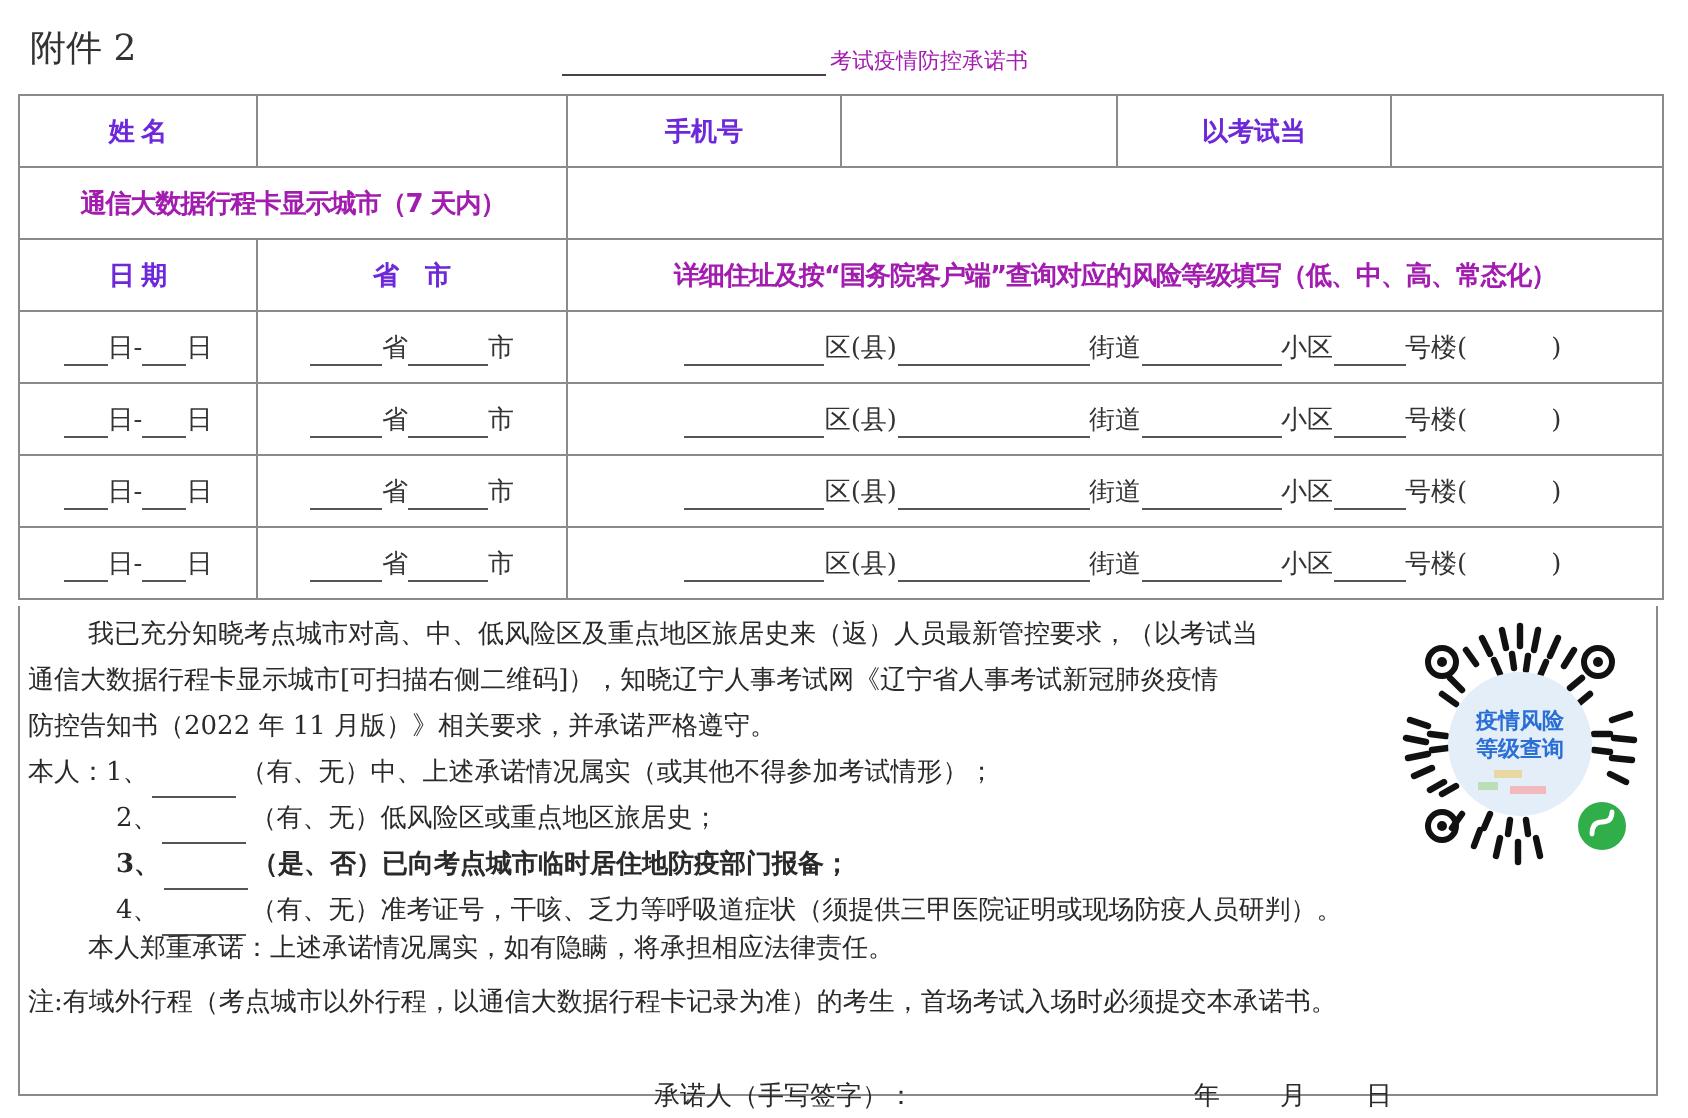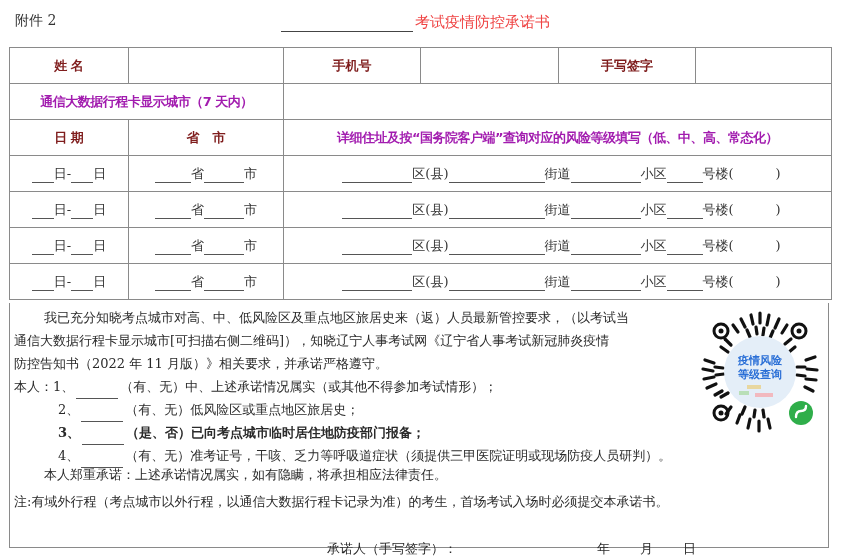--- a/index.html
+++ b/index.html
@@ -1,24 +1,24 @@
 <!DOCTYPE html>
 <html><head>
 <meta charset="utf-8">
 <style>
   html, body { margin:0; padding:0; background:#ffffff; }
   body { width:844px; height:559px; position:relative; overflow:hidden;
          font-family:"DejaVu Serif","Liberation Serif",serif; color:#222; }
   .abs { position:absolute; }
-  .attach { left:15px; top:12px; font-size:14px; color:#333; }
-  .title-line { left:281px; top:13px; font-size:15px; color:#ef4444; white-space:nowrap; }
+  .attach { left:15px; top:12px; font-size:18px; color:#333; }
+  .title-line { left:281px; top:23px; font-size:11px; color:#a21caf; white-space:nowrap; }
   .title-line .blank { display:inline-block; width:132px; border-bottom:1px solid #444; height:14px; vertical-align:bottom; margin-right:2px; }
   table.form { position:absolute; left:9px; top:47px; width:822px; border-collapse:collapse; table-layout:fixed; }
   table.form td { border:1px solid #8a8a8a; height:35px; padding:0; text-align:center; font-size:13px; vertical-align:middle; overflow:hidden; white-space:nowrap; }
-  .hd { font-family:Liberation Sans, sans-serif; font-weight:bold; font-size:13px; color:#7f1d1d; }
+  .hd { font-family:Liberation Serif, serif; font-weight:bold; font-size:13px; color:#6d28d9; }
   .hd-sm { font-family:"DejaVu Sans","Liberation Sans",sans-serif; font-size:12px; color:#a21caf; letter-spacing:-0.5px; }
   .u { display:inline-block; border-bottom:1px solid #555; height:14px; vertical-align:bottom; }
   .cell-l { text-align:center; padding-left:8px !important; }
   .txt { font-size:13px; color:#333; }
   .block { position:absolute; left:9px; top:303px; width:820px; height:245px; border:1px solid #8a8a8a; border-top:none; box-sizing:border-box; }
   .para { position:absolute; font-size:13px; line-height:22.5px; color:#2a2a2a; white-space:nowrap; }
   .qr { position:absolute; left:695px; top:307px; width:130px; height:130px; }
 </style>
 </head>
 <body>
@@ -36,21 +36,21 @@
       <col style="width:138px">
       <col style="width:137px">
       <col style="width:136px">
   </colgroup>
   <tbody>
       <tr>
     <td class="hd">姓 名</td>
     <td></td>
     <td class="hd">手机号</td>
     <td></td>
-    <td class="hd">手写签字</td>
+    <td class="hd">以考试当</td>
     <td></td>
   </tr>
   <tr>
     <td colspan="2" class="hd-sm" style="font-weight:bold;">通信大数据行程卡显示城市（7 天内）</td>
     <td colspan="4"></td>
   </tr>
   <tr>
     <td class="hd">日 期</td>
     <td class="hd">省　市</td>
     <td colspan="4" class="hd-sm" style="font-weight:bold;">详细住址及按“国务院客户端”查询对应的风险等级填写（低、中、高、常态化）</td>

